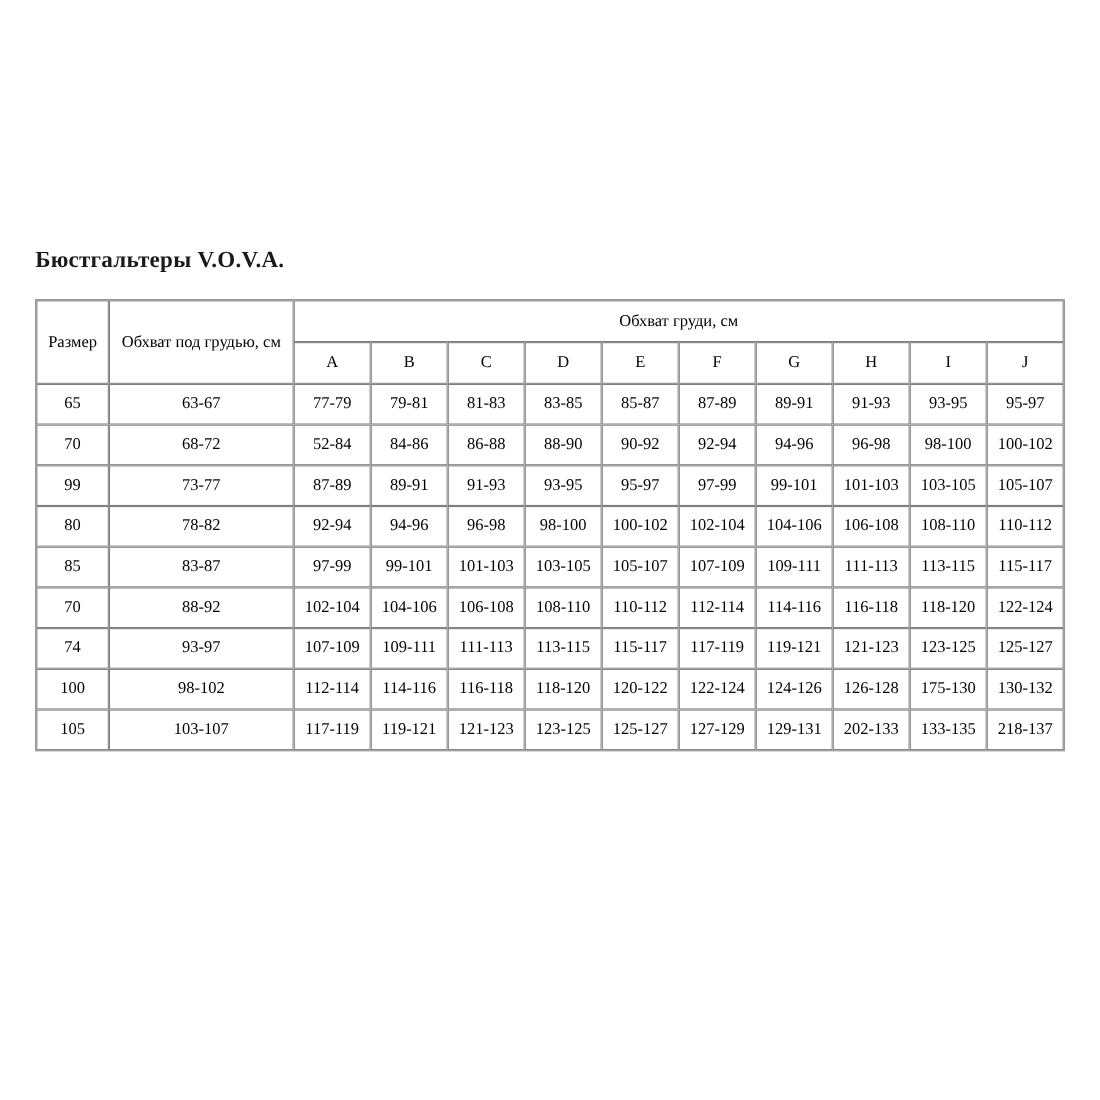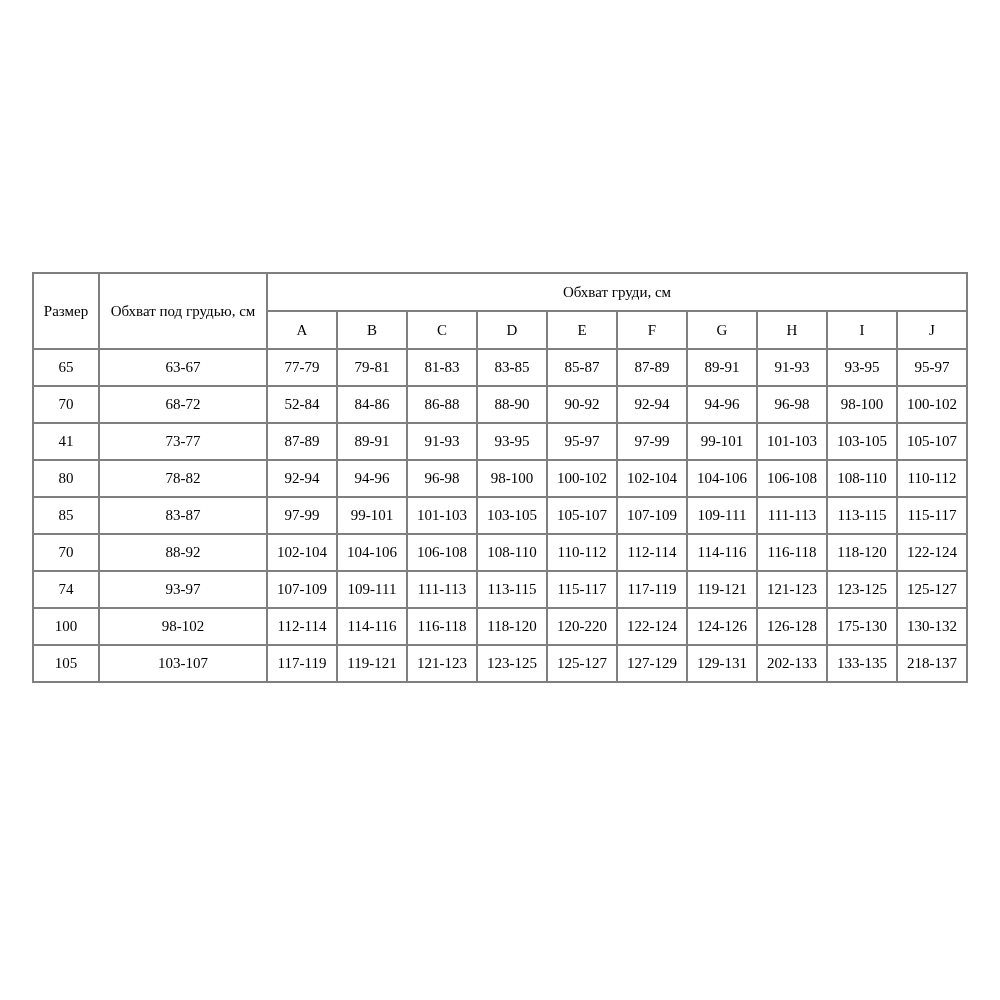--- a/index.html
+++ b/index.html
@@ -51,20 +51,21 @@
   tbody td { height: 35px; }
   col.col-size { width: 66px; }
   col.col-underbust { width: 168px; }
   col.col-cup { width: 70px; }
 </style>
 </head>
 <body>
 
 <div class="page">
 
+  <h1 class="page-title">Бюстгальтеры V.O.V.A.</h1>
 
   <table class="size-table">
     <colgroup>
       <col class="col-size">
       <col class="col-underbust">
       <col class="col-cup">
         <col class="col-cup">
         <col class="col-cup">
         <col class="col-cup">
         <col class="col-cup">
@@ -118,21 +119,21 @@
           <td>86-88</td>
           <td>88-90</td>
           <td>90-92</td>
           <td>92-94</td>
           <td>94-96</td>
           <td>96-98</td>
           <td>98-100</td>
           <td>100-102</td>
         </tr>
         <tr>
-          <td>41</td>
+          <td>99</td>
           <td>73-77</td>
           <td>87-89</td>
           <td>89-91</td>
           <td>91-93</td>
           <td>93-95</td>
           <td>95-97</td>
           <td>97-99</td>
           <td>99-101</td>
           <td>101-103</td>
           <td>103-105</td>
@@ -194,21 +195,21 @@
           <td>123-125</td>
           <td>125-127</td>
         </tr>
         <tr>
           <td>100</td>
           <td>98-102</td>
           <td>112-114</td>
           <td>114-116</td>
           <td>116-118</td>
           <td>118-120</td>
-          <td>120-220</td>
+          <td>120-122</td>
           <td>122-124</td>
           <td>124-126</td>
           <td>126-128</td>
           <td>175-130</td>
           <td>130-132</td>
         </tr>
         <tr>
           <td>105</td>
           <td>103-107</td>
           <td>117-119</td>

